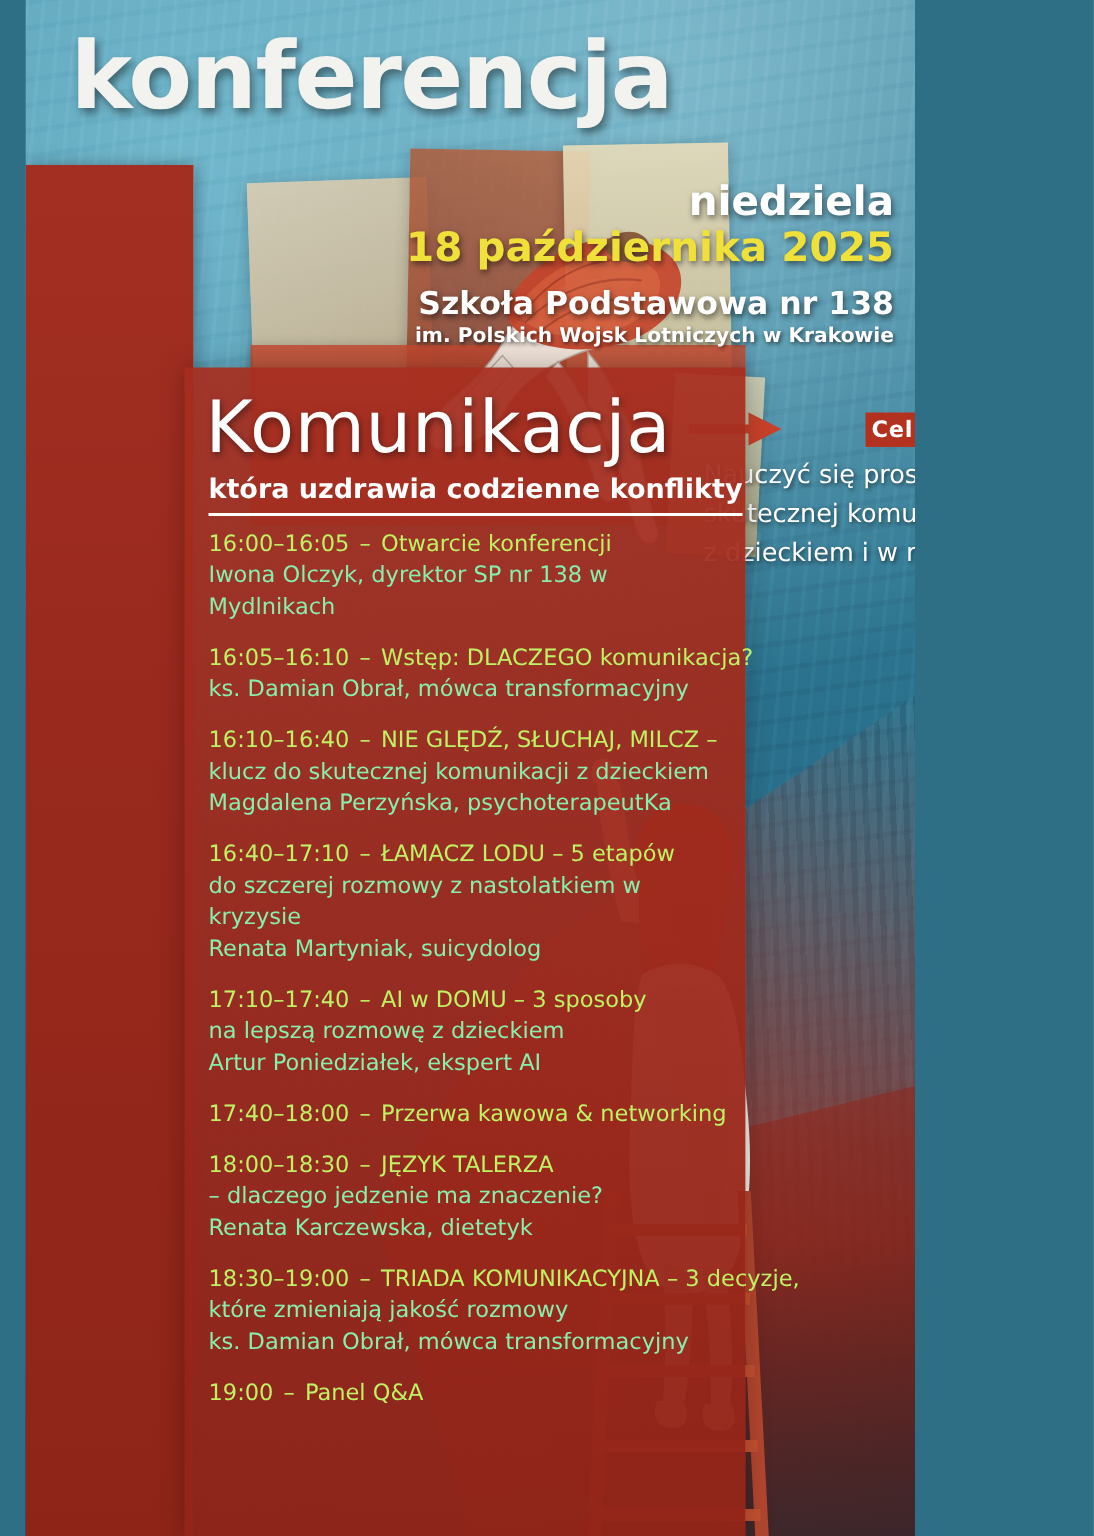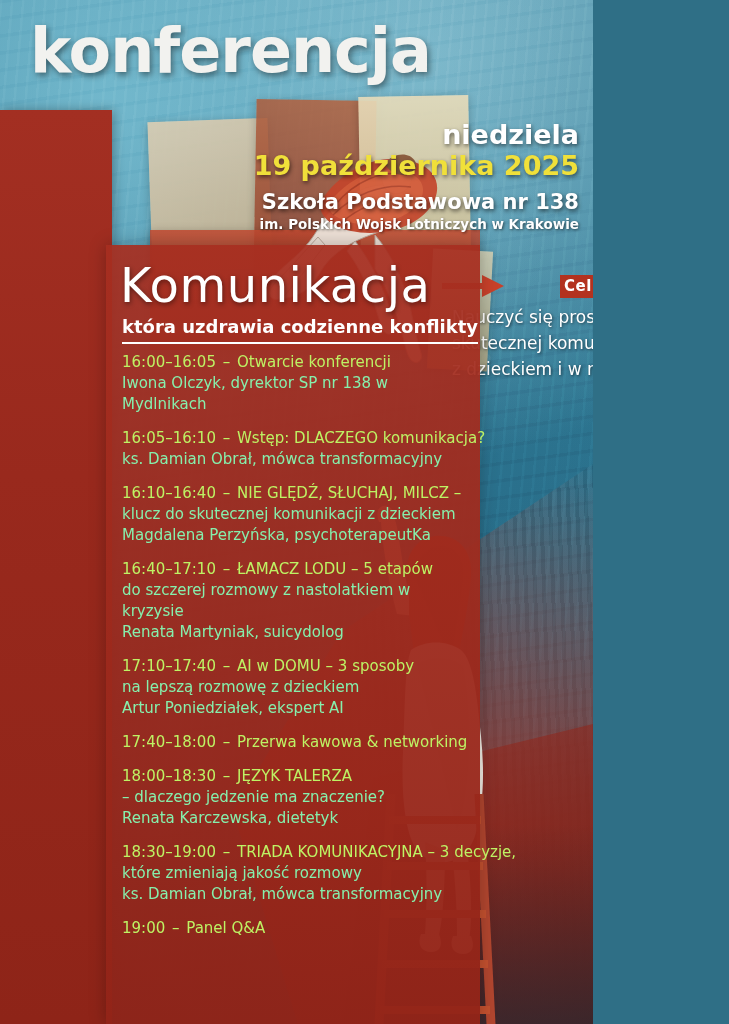--- a/index.html
+++ b/index.html
@@ -6,20 +6,21 @@
   html, body {
     width: 729px; height: 1024px;
     overflow: hidden;
     font-family: "Liberation Sans", sans-serif;
     background: #2f6f86;
   }
   #poster {
     position: relative;
     width: 593px; height: 1024px;
     overflow: hidden;
+    margin-left: 17px;
   }
 
   
   .bg-base {
     position: absolute; inset: 0;
     background:
       radial-gradient(circle at 18% 10%, rgba(120,190,210,0.85) 0%, rgba(60,140,170,0.0) 45%),
       radial-gradient(circle at 72% 6%, rgba(150,200,215,0.7) 0%, rgba(60,140,170,0.0) 38%),
       radial-gradient(ellipse at 60% 50%, rgba(40,110,140,0.55) 0%, rgba(25,80,105,0.0) 60%),
       linear-gradient(180deg, #4e93ab 0%, #3f86a0 18%, #2e7691 38%, #276b86 60%, #1f5b74 80%, #18485d 100%);
@@ -305,21 +306,21 @@
   </svg>
 
   <div class="top-title">konferencja</div>
 
   <div class="left-bar">
     
   </div>
 
   <div class="datebox">
     <div class="date-day">niedziela</div>
-    <div class="date-full">19 października 2025</div>
+    <div class="date-full">18 października 2025</div>
     <div class="school">Szkoła Podstawowa nr 138</div>
     <div class="school-sub">im. Polskich Wojsk Lotniczych w Krakowie</div>
   </div>
 
   <div class="goal-wrap">
     <svg class="arrow" viewBox="0 0 62 26">
       <path d="M0 10 L40 10 L40 2 L62 13 L40 24 L40 16 L0 16 Z" fill="#c8412a"></path>
     </svg>
     <div class="goal-label">Cel:</div>
     <div class="goal-text">

